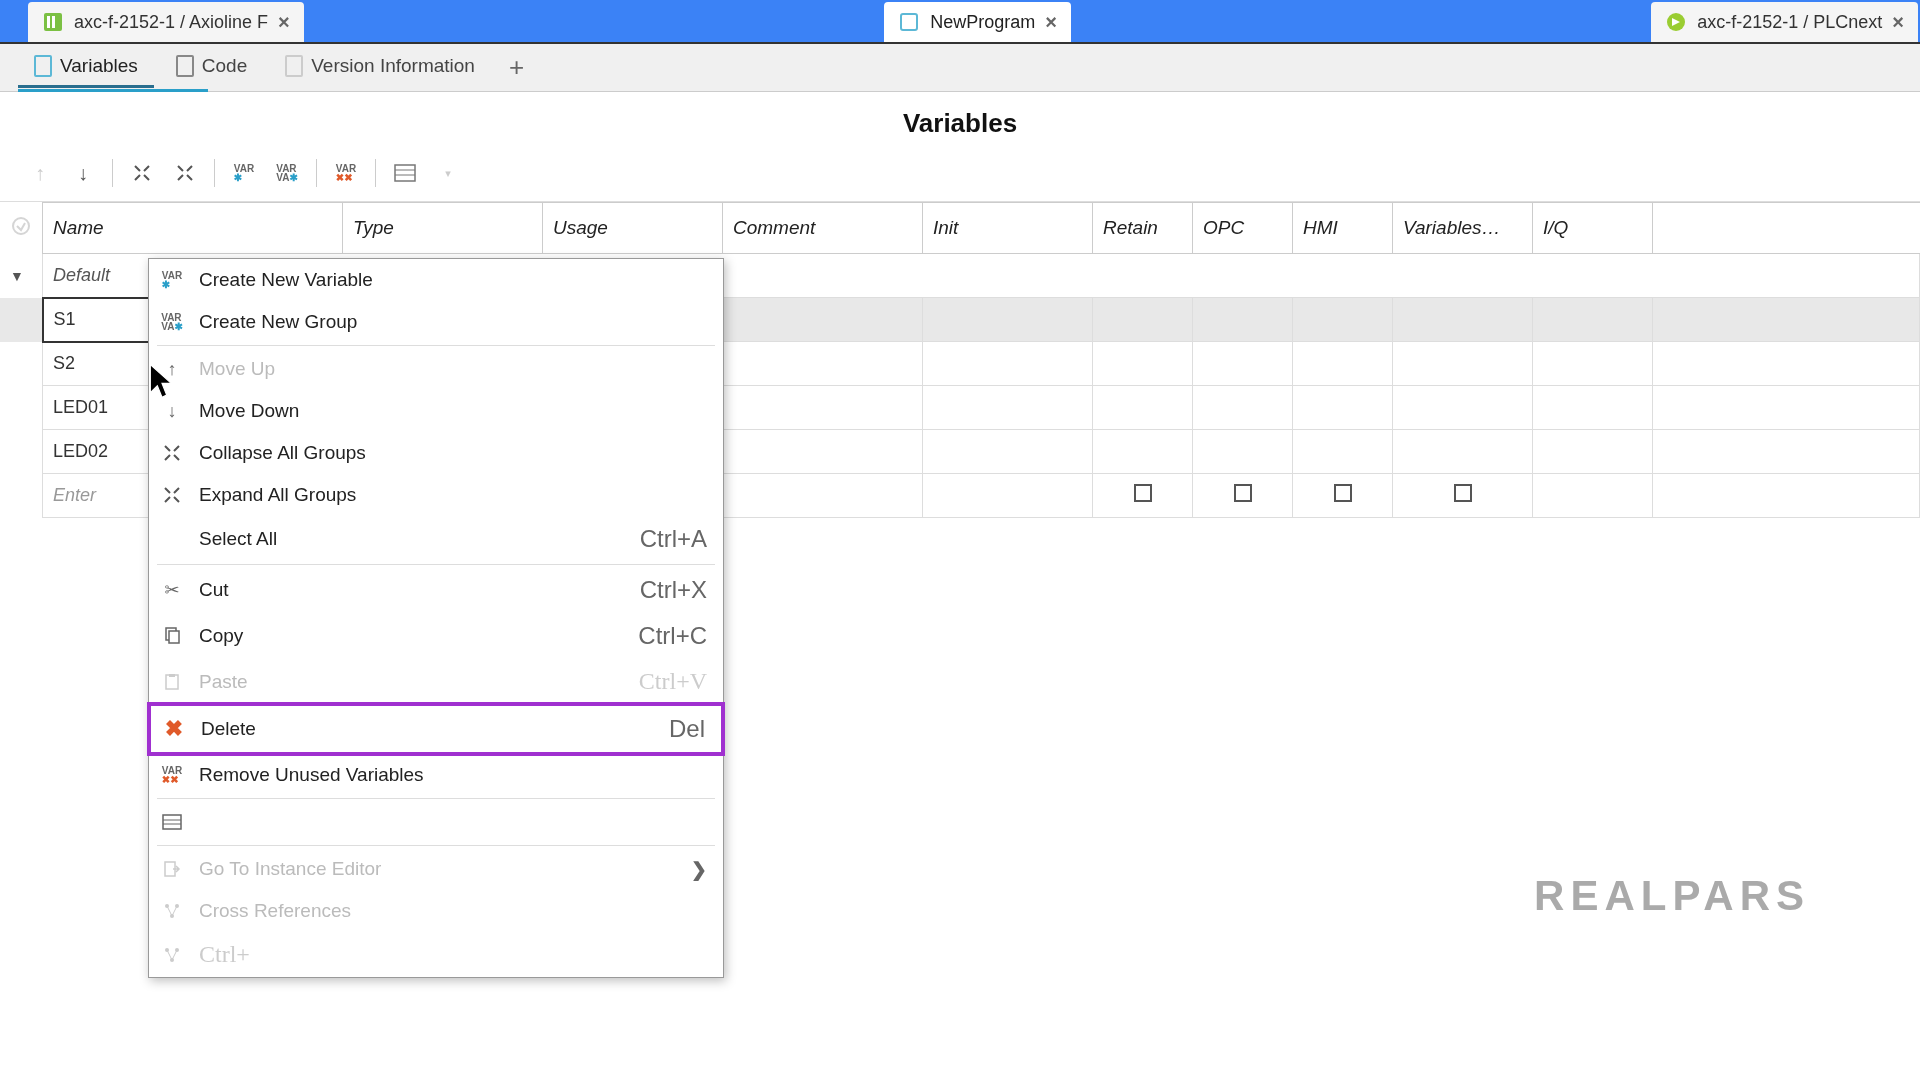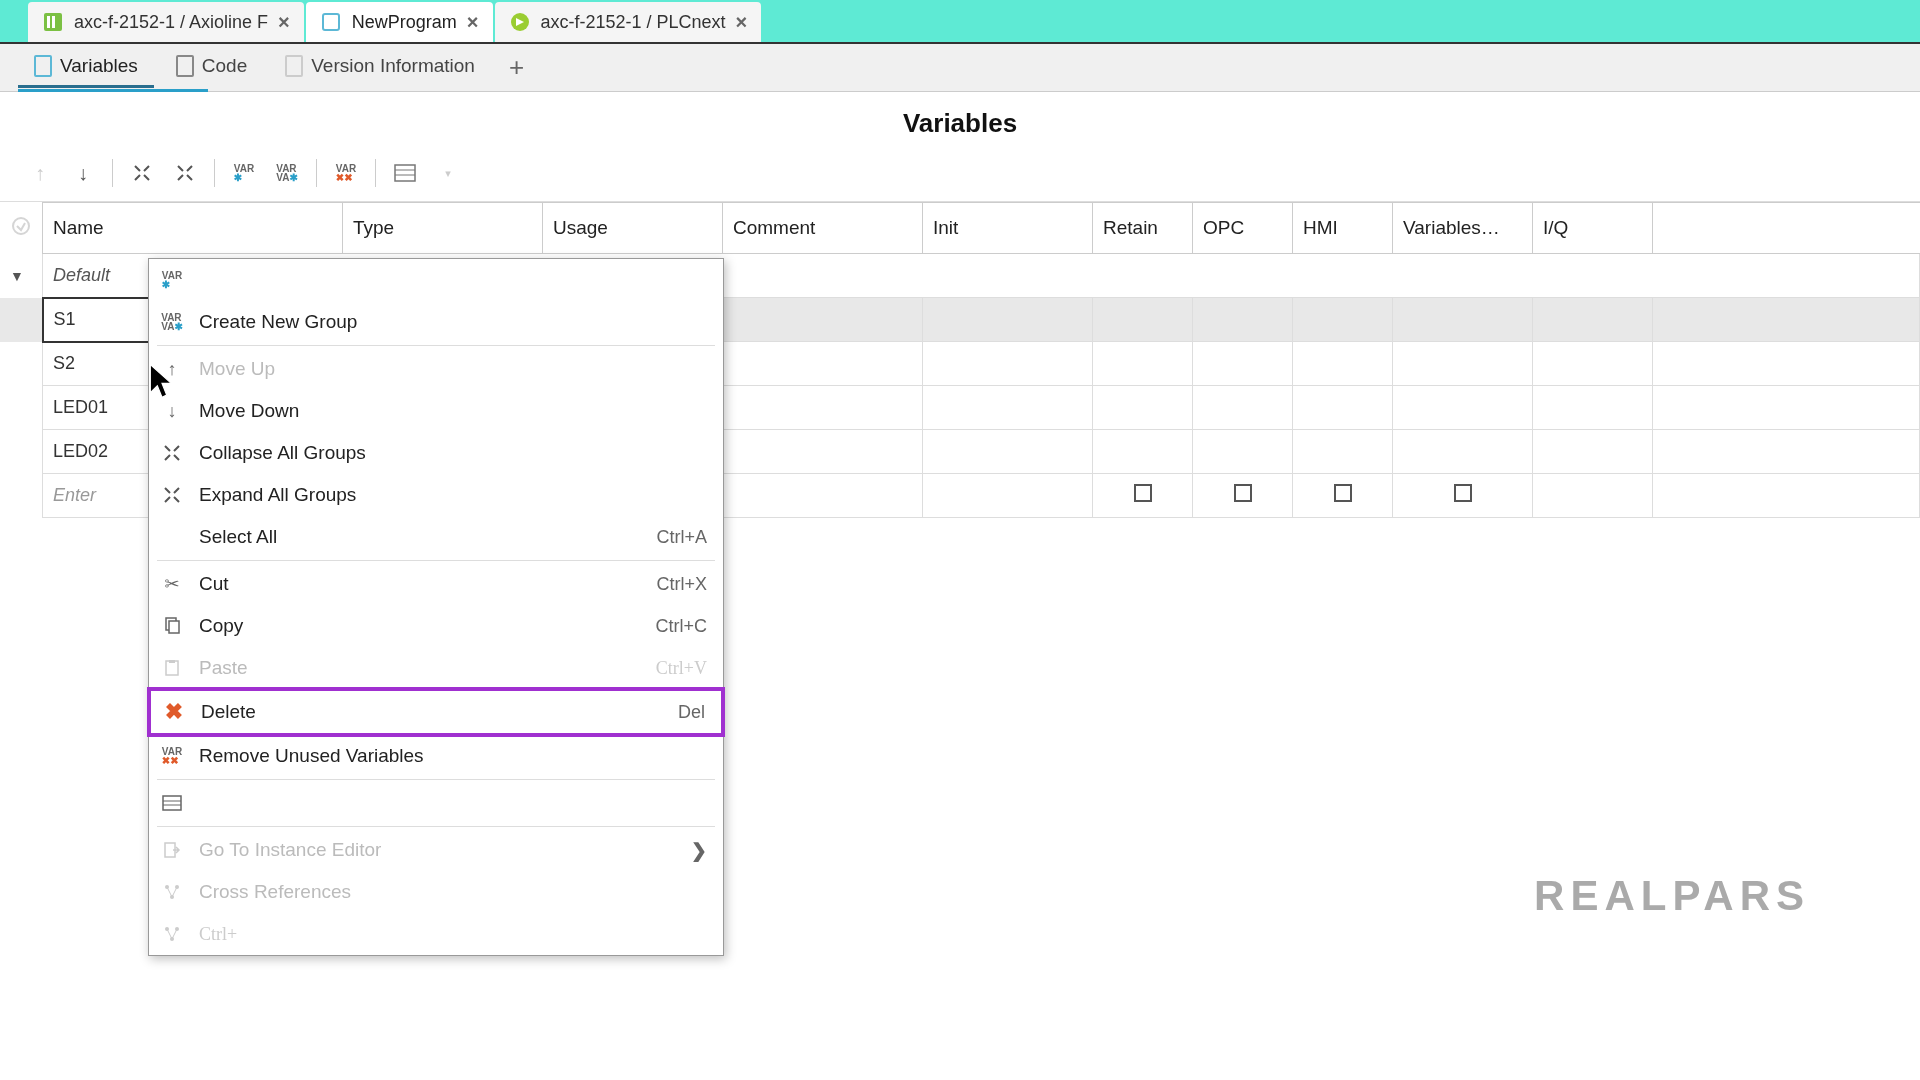--- a/index.html
+++ b/index.html
@@ -1,19 +1,19 @@
 <!DOCTYPE html>
 <html><head>
 <meta charset="utf-8">
 <style>
 * { box-sizing: border-box; margin: 0; padding: 0; font-family: Arial, sans-serif; }
 body { background: #fff; width: 1920px; height: 1080px; overflow: hidden; position: relative; }
 
 
-.tab-bar { background: #5eead4; height: 44px; display: flex; align-items: flex-end; padding-left: 28px; border-bottom: 2px solid #333; }
+.tab-bar { background: #3b82f6; height: 44px; display: flex; align-items: flex-end; padding-left: 28px; border-bottom: 2px solid #333; justify-content: space-between; }
 .tab { display: flex; align-items: center; height: 40px; padding: 0 14px; margin-right: 2px; border-radius: 4px 4px 0 0; font-size: 18px; gap: 10px; cursor: pointer; }
 .tab.inactive { background: #f5f5f5; color: #333; }
 .tab.active { background: #fff; color: #222; }
 .tab-icon { width: 22px; height: 22px; display: flex; align-items: center; justify-content: center; }
 .tab-close { color: #666; font-size: 20px; font-weight: bold; cursor: pointer; }
 
 
 .subtab-bar { background: #f0f0f0; height: 48px; display: flex; align-items: center; padding-left: 18px; border-bottom: 1px solid #ccc; gap: 6px; }
 .subtab { display: flex; align-items: center; gap: 8px; padding: 8px 16px; font-size: 19px; color: #444; cursor: pointer; border-bottom: 3px solid transparent; }
 .subtab.active { border-bottom: 3px solid #2a6e8e; color: #222; }
@@ -31,37 +31,37 @@
 .toolbar-btn.dis { color: #ccc; }
 .toolbar-sep { width: 1px; height: 28px; background: #ccc; margin: 0 6px; }
 .var-badge { font-size: 10px; font-weight: bold; line-height: 9px; color: #666; text-align: left; }
 .var-badge .ast { color: #2a9fc9; }
 .var-badge .x { color: #e05a2a; }
 .var-badge .plus { color: #2a9fc9; }
 
 
 .table-wrap { position: relative; }
 .tbl { border-collapse: collapse; width: 100%; }
-.tbl th { text-align: left; padding: 12px 10px; font-size: 19px; font-weight: normal; border: 1px solid #ccc; background: #fff; color: #222; }
+.tbl th { text-align: left; padding: 12px 10px; font-size: 19px; font-weight: normal; border: 1px solid #ccc; background: #fff; color: #222; font-style: italic; }
 .tbl td { padding: 8px 10px; font-size: 18px; border: 1px solid #ddd; height: 44px; color: #333; }
 .row-toggle-cell { width: 40px; border: none !important; }
 .group-row td { font-style: italic; color: #555; background: #fff; }
 .group-chev { display: inline-block; transform: rotate(0deg); margin-right: 6px; font-size: 14px; }
 .sel-row td { background: #e8e8e8; }
 .sel-cell { border: 2px solid #333 !important; background: #fff !important; }
 .enter-row td { font-style: italic; color: #999; }
 .chk { width: 18px; height: 18px; border: 2px solid #555; display: inline-block; }
 
 
 .context-menu { position: absolute; background: #fff; border: 1px solid #999; box-shadow: 2px 3px 10px rgba(0,0,0,0.25); width: 576px; z-index: 100; }
 .cm-item { display: flex; align-items: center; padding: 9px 16px 9px 10px; font-size: 19px; color: #222; cursor: pointer; gap: 14px; }
 .cm-item.disabled { color: #bbb; cursor: default; }
 .cm-icon { width: 26px; height: 24px; display: flex; align-items: center; justify-content: center; color: #666; font-size: 18px; flex-shrink: 0; }
 .cm-label { flex: 1; }
-.cm-shortcut { color: #666; font-size: 18px; text-align: right; }
+.cm-shortcut { color: #666; font-size: 24px; text-align: right; }
 .cm-item.disabled .cm-shortcut { color: #ccc; font-family: Liberation Serif, serif; }
 .cm-sep { height: 1px; background: #ddd; margin: 2px 8px; }
 .cm-item.highlight-box { border: 4px solid #a030d0; margin: -2px; }
 .cm-item.highlight-box .cm-icon { color: #e05a2a; font-weight: bold; font-size: 22px; }
 .cm-arrow { color: #666; font-weight: bold; }
 
 
 .cursor { position: absolute; z-index: 200; width: 28px; height: 38px; }
 
 
@@ -259,20 +259,21 @@
           <td></td>
     </tr>
   </tbody>
 </table>
 
 <div class="context-menu" style="left:148px; top:56px;">
   <div class="cm-item">
     <span class="cm-icon">
           <div class="var-badge">VAR<br><span class="ast">✱</span></div>
         </span>
+    <span class="cm-label">Create New Variable</span>
   </div>
   <div class="cm-item">
     <span class="cm-icon">
           <div class="var-badge">VAR<br>VA<span class="plus">✱</span></div>
         </span>
     <span class="cm-label">Create New Group</span>
   </div>
   <div class="cm-sep"></div>
   <div class="cm-item disabled">
     <span class="cm-icon">↑</span>

